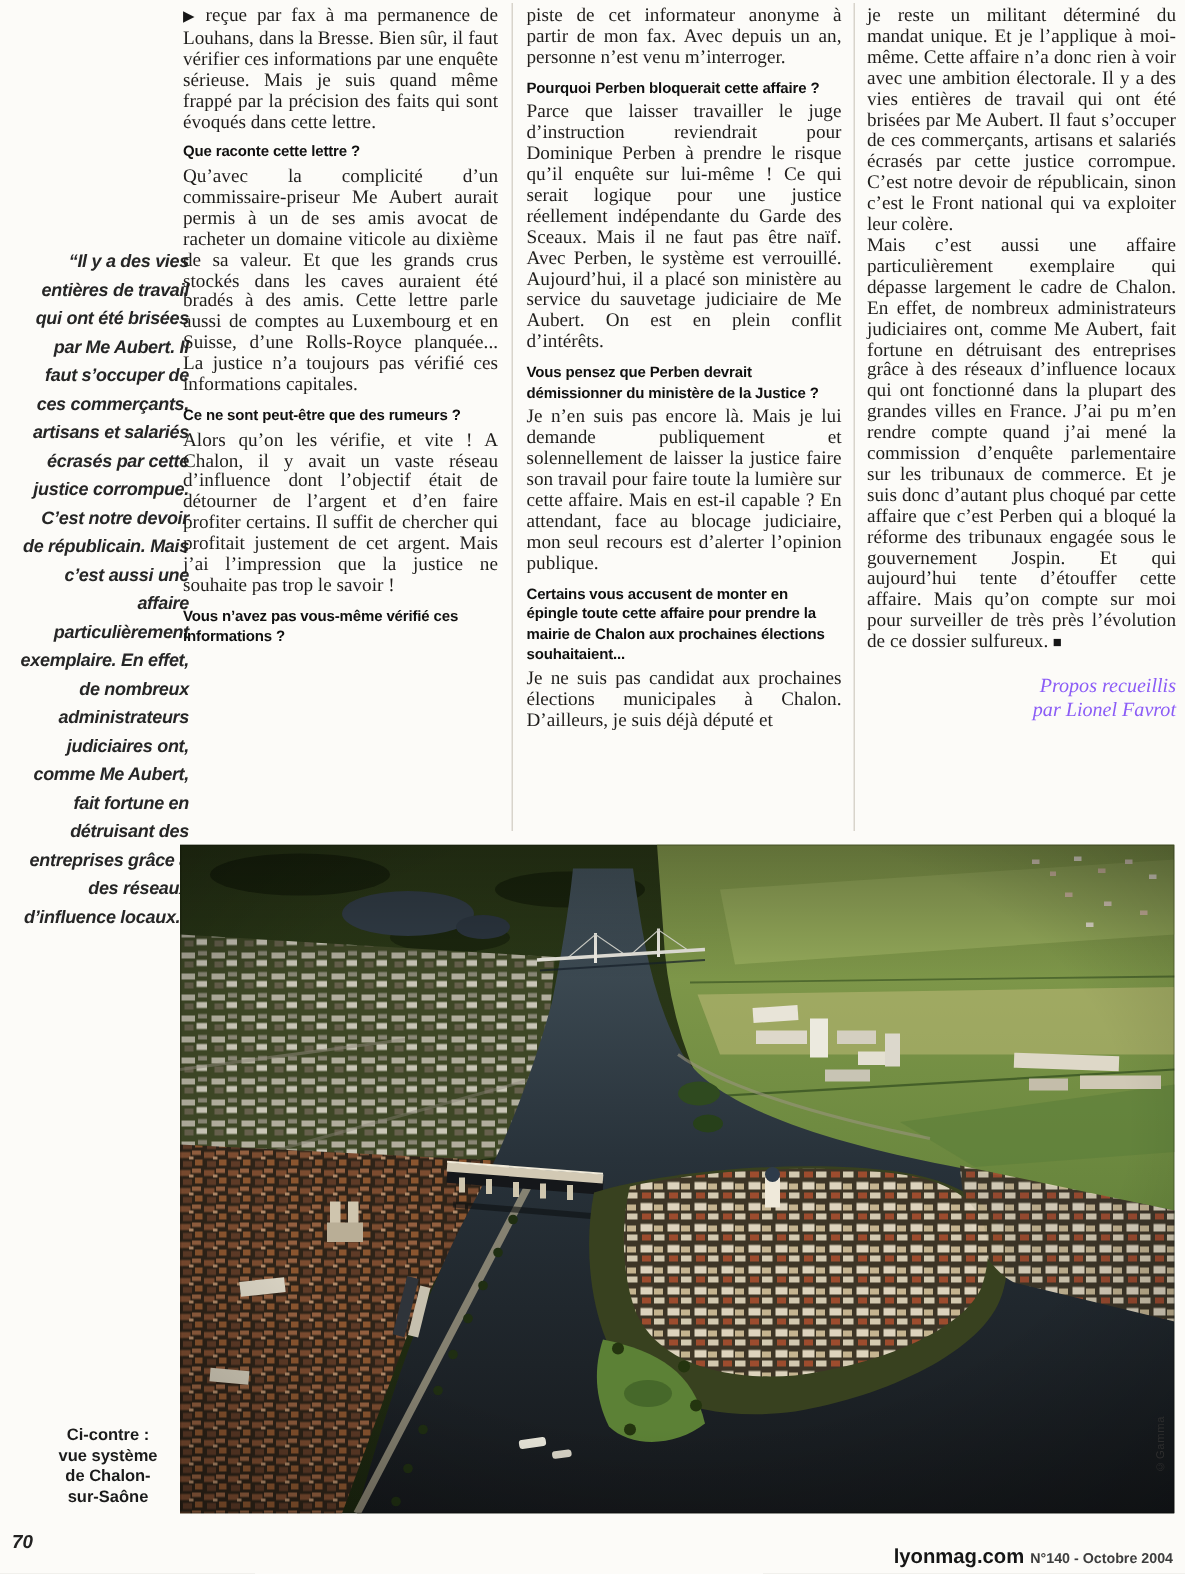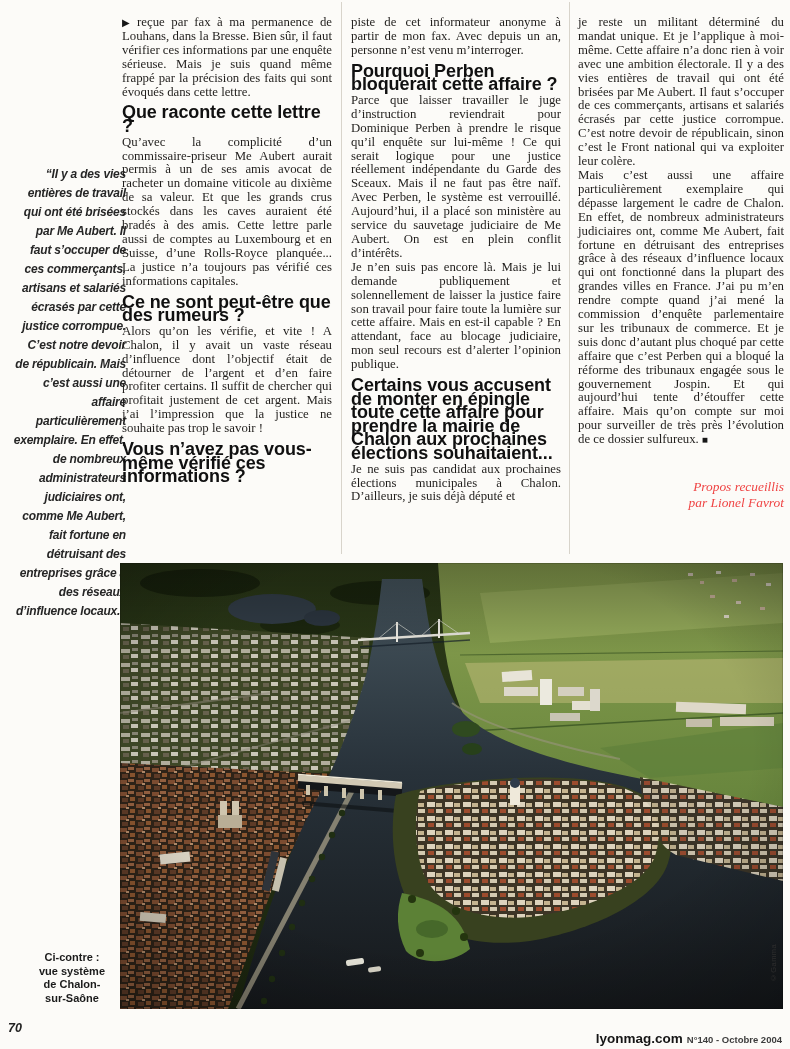--- a/index.html
+++ b/index.html
@@ -1,31 +1,31 @@
 <!DOCTYPE html>
 <html lang="fr"><head>
 <meta charset="utf-8">
 <style>
   html,body{margin:0;padding:0;background:#e9e7e3;}
   .page{position:relative;width:790px;height:1049px;background:#fcfbf8;overflow:hidden;
         font-family:"Liberation Serif",serif;color:#1e1c1a;}
   
-  .col{position:absolute;top:16px;width:210px;font-size:12.8px;line-height:13.9px;
+  .col{position:absolute;top:4px;width:210px;font-size:12.8px;line-height:13.9px;
        text-align:justify;color:#201e1c;}
   .col-1{left:122px;}
   .col-2{left:351px;}
   .col-3{left:578px;width:206px;}
   .para{margin:0;}
   .heading{font-family:"Liberation Sans",sans-serif;font-weight:bold;font-style:normal;
-           font-size:18px;line-height:13.6px;margin:7px 0 2px;text-align:left;
+           font-size:10px;line-height:13.6px;margin:7px 0 2px;text-align:left;
            color:#101010;letter-spacing:-0.1px;}
   .cont{font-size:10px;color:#161616;padding-right:4px;}
   .endmark{font-size:10px;color:#161616;padding-left:3px;}
-  .byline{margin-top:32px;text-align:right;font-style:italic;font-size:13.4px;
-          line-height:15.8px;color:#ef4444;}
+  .byline{margin-top:13px;text-align:right;font-style:italic;font-size:13.4px;
+          line-height:15.8px;color:#8b5cf6;}
   .byline span{display:block;}
   .rule{position:absolute;top:2px;width:1px;height:552px;background:#d8d4cb;}
   .rule-1{left:341px;}
   .rule-2{left:569px;}
   
   .pullquote{position:absolute;left:12px;top:165px;width:114px;text-align:right;
              font-family:"Liberation Sans",sans-serif;font-weight:bold;font-style:italic;
              font-size:12px;line-height:19px;color:#262626;letter-spacing:-0.2px;}
   
   .photo{position:absolute;left:120px;top:563px;width:663px;height:446px;}
@@ -61,20 +61,21 @@
     <p class="para">Qu’avec la complicité d’un commissaire-priseur Me Aubert aurait permis à un de ses amis avocat de racheter un domaine viticole au dixième de sa valeur. Et que les grands crus stockés dans les caves auraient été bradés à des amis. Cette lettre parle aussi de comptes au Luxembourg et en Suisse, d’une Rolls-Royce planquée... La justice n’a toujours pas vérifié ces informations capitales.</p>
     <p class="heading">Ce ne sont peut-être que des rumeurs ?</p>
     <p class="para">Alors qu’on les vérifie, et vite ! A Chalon, il y avait un vaste réseau d’influence dont l’objectif était de détourner de l’argent et d’en faire profiter certains. Il suffit de chercher qui profitait justement de cet argent. Mais j’ai l’impression que la justice ne souhaite pas trop le savoir !</p>
     <p class="heading">Vous n’avez pas vous-même vérifié ces informations ?</p>
   </div>
 
   <div class="col col-2">
     <p class="para">piste de cet informateur anonyme à partir de mon fax. Avec depuis un an, personne n’est venu m’interroger.</p>
     <p class="heading">Pourquoi Perben bloquerait cette affaire ?</p>
     <p class="para">Parce que laisser travailler le juge d’instruction reviendrait pour Dominique Perben à prendre le risque qu’il enquête sur lui-même ! Ce qui serait logique pour une justice réellement indépendante du Garde des Sceaux. Mais il ne faut pas être naïf. Avec Perben, le système est verrouillé. Aujourd’hui, il a placé son ministère au service du sauvetage judiciaire de Me Aubert. On est en plein conflit d’intérêts.</p>
+    <p class="heading">Vous pensez que Perben devrait démissionner du ministère de la Justice ?</p>
     <p class="para">Je n’en suis pas encore là. Mais je lui demande publiquement et solennellement de laisser la justice faire son travail pour faire toute la lumière sur cette affaire. Mais en est-il capable ? En attendant, face au blocage judiciaire, mon seul recours est d’alerter l’opinion publique.</p>
     <p class="heading">Certains vous accusent de monter en épingle toute cette affaire pour prendre la mairie de Chalon aux prochaines élections souhaitaient...</p>
     <p class="para">Je ne suis pas candidat aux prochaines élections municipales à Chalon. D’ailleurs, je suis déjà député et</p>
   </div>
 
   <div class="col col-3">
     <p class="para">je reste un militant déterminé du mandat unique. Et je l’applique à moi-même. Cette affaire n’a donc rien à voir avec une ambition électorale. Il y a des vies entières de travail qui ont été brisées par Me Aubert. Il faut s’occuper de ces commerçants, artisans et salariés écrasés par cette justice corrompue. C’est notre devoir de républicain, sinon c’est le Front national qui va exploiter leur colère.</p>
     <p class="para"><span>Mais c’est aussi une affaire particulièrement exemplaire qui dépasse largement le cadre de Chalon. En effet, de nombreux administrateurs judiciaires ont, comme Me Aubert, fait fortune en détruisant des entreprises grâce à des réseaux d’influence locaux qui ont fonctionné dans la plupart des grandes villes en France. J’ai pu m’en rendre compte quand j’ai mené la commission d’enquête parlementaire sur les tribunaux de commerce. Et je suis donc d’autant plus choqué par cette affaire que c’est Perben qui a bloqué la réforme des tribunaux engagée sous le gouvernement Jospin. Et qui aujourd’hui tente d’étouffer cette affaire. Mais qu’on compte sur moi pour surveiller de très près l’évolution de ce dossier sulfureux.</span><span class="endmark">■</span></p>
     <div class="byline">
       <span>Propos recueillis</span>

